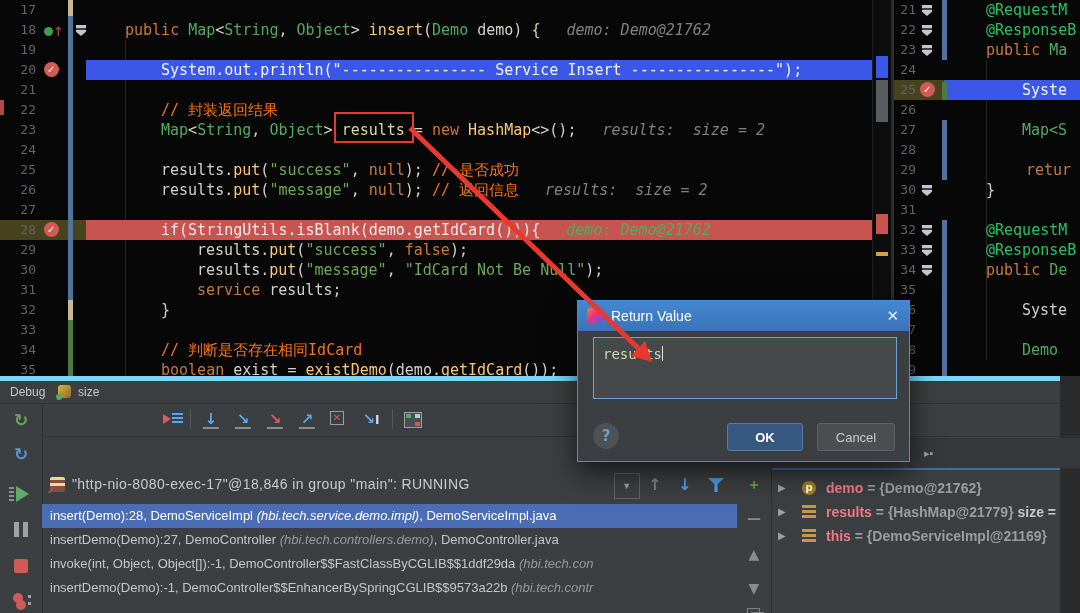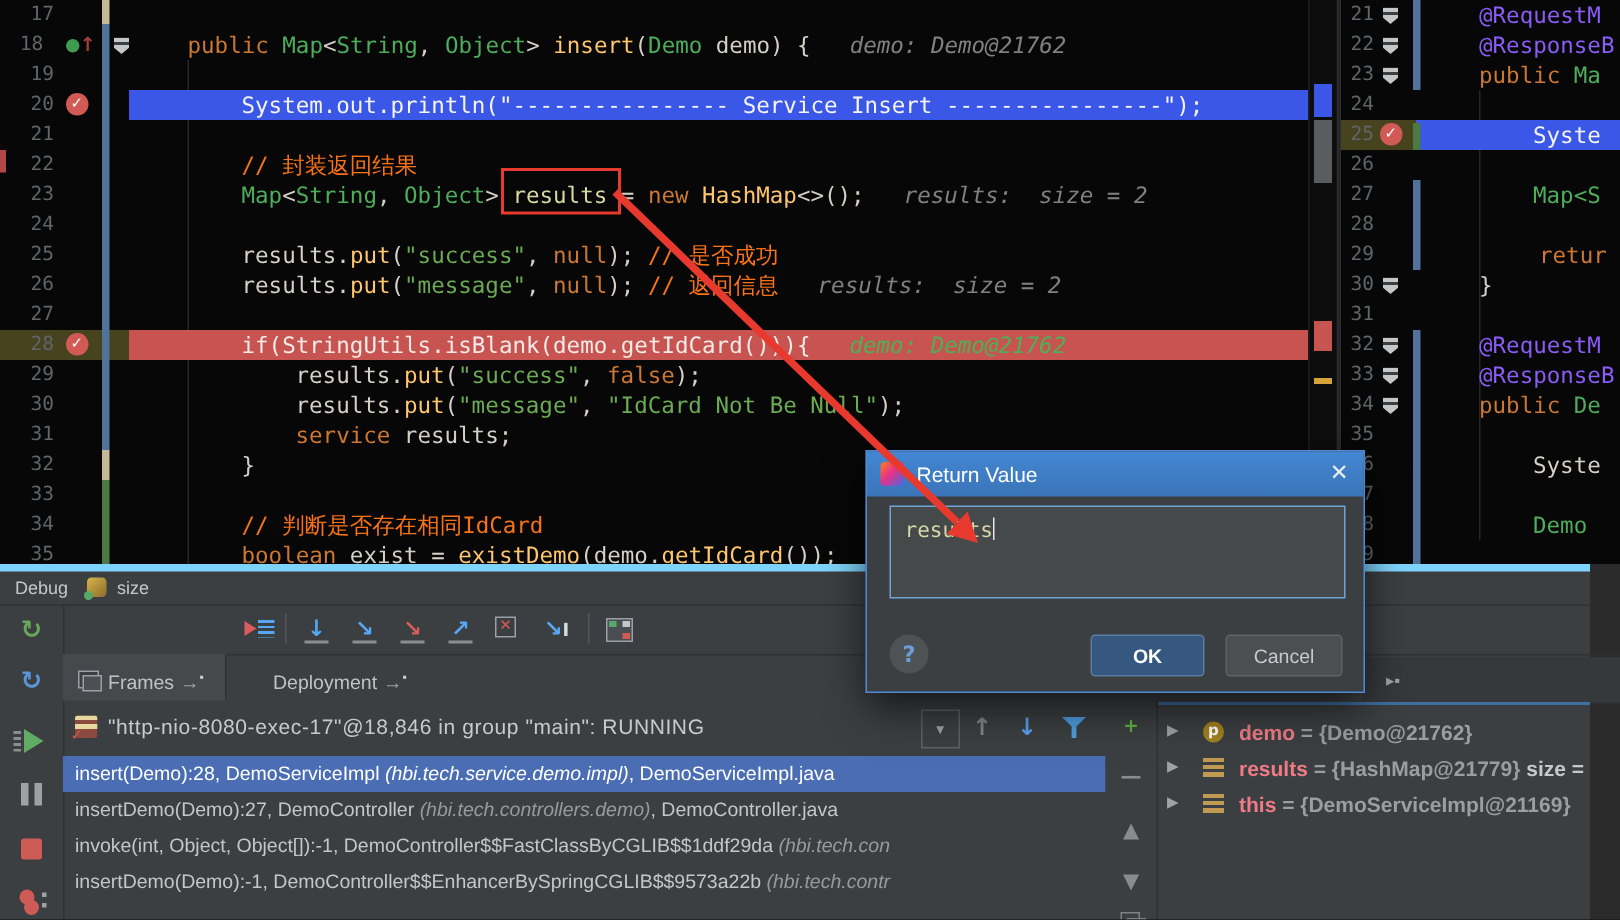--- a/index.html
+++ b/index.html
@@ -26,21 +26,21 @@
           background:linear-gradient(#c3c7ca 0 3px,#3c3f41 3px 5px,#c3c7ca 5px);
           clip-path:polygon(0 0,100% 0,100% 62%,50% 100%,0 62%)}
   .cbar{position:absolute;width:5px}
   .guide{position:absolute;width:1px;background:#262626}
   
   .kw{color:#cc7832}.typ{color:#4ead5b}.mth{color:#ffc66d}.str{color:#6aab54}
   .cmt{color:#f97316}.pln{color:#d4d0c8}.wht{color:#f4f4f4}.vr{color:#d8d8a0}
   .rpl{color:#f2ebe7}
   .hint{color:#808080;font-style:italic;padding-left:26px}
   .hintg{color:#4db157;font-style:italic;padding-left:26px}
-  .ann{color:#8b5cf6}
+  .ann{color:#22c55e}
   
   #scrollbar-left{position:absolute;top:0;right:0;width:18px;height:376px;background:#0d0d0d;border-left:1px solid #1f1f1f}
   .smark{position:absolute;left:3px;width:12px}
   #left-edge-tick{position:absolute;left:0;top:100px;width:4px;height:15px;background:#b04845}
   
   #debug-panel{position:absolute;left:0;top:376px;width:1060px;height:237px;background:#3c3f41;border-top:5px solid #7dd3fc;color:#c5c8ca}
   #debug-header{position:absolute;left:0;top:0;width:100%;height:22px;border-bottom:1px solid #2f3133;font-size:12px}
   #debug-header .t{position:absolute;left:10px;top:4px}
   #cfg-icon{position:absolute;left:58px;top:4px;width:13px;height:13px;border-radius:3px;background:linear-gradient(135deg,#d9b44a,#8a6d2c)}
   #cfg-icon::after{content:"";position:absolute;left:-2px;bottom:-2px;width:6px;height:6px;border-radius:50%;background:#59a869}
@@ -137,21 +137,21 @@
 
   <div class="editor" id="editor-left">
     <div class="guide" style="left:125px;top:40px;height:336px"></div>
     <div id="left-edge-tick"></div>
     <div id="lines-left">
         <div class="row" style="top: 0px;">
           <div class="lnum" style="left: 6px; width: 30px;">17</div>
           <div class="code" style="left: 89px;"></div>
         </div>
         <div class="row" style="top: 20px;">
-          <div class="lnum" style="left: 6px; width: 30px; text-align: center;">18</div>
+          <div class="lnum" style="left: 6px; width: 30px;">18</div>
           <span class="entry" style="left: 44px;"><span class="dot"></span><span class="up">↑</span></span>
           <div class="shield" style="left: 76px;"></div>
           <div class="code" style="left: 125px;"><span class="kw">public </span><span class="typ">Map</span><span class="pln">&lt;</span><span class="typ">String</span><span class="pln">, </span><span class="typ">Object</span><span class="pln">&gt; </span><span class="mth">insert</span><span class="pln">(</span><span class="typ">Demo</span><span class="pln"> demo) {</span><span class="hint">demo: Demo@21762</span></div>
         </div>
         <div class="row" style="top: 40px;">
           <div class="lnum" style="left: 6px; width: 30px;">19</div>
           <div class="code" style="left: 89px;"></div>
         </div>
         <div class="row" style="top: 60px;">
           <div class="hl exec"></div>
@@ -375,28 +375,20 @@
       <div class="tdiv" style="left:350px"></div>
       <div class="tbtn" id="evaluate" style="left:358px">
         <span class="calc">
             <i class="g"></i>
             <i class="w"></i>
             <i class="r"></i>
           </span>
       </div>
     </div>
 
-    <div id="tabs-row">
-      <div class="vtab" id="tab-frames">
-        <span class="frames-icon"></span><span>Frames</span><span class="arr">→</span><span class="dot">▪</span>
-      </div>
-      <div class="vtab" id="tab-deployment">
-        <span>Deployment</span><span class="arr">→</span><span class="dot">▪</span>
-      </div>
-    </div>
 
     <div id="frames-area">
       <div id="thread-row">
         <span id="thread-icon"></span>
         <span id="thread-text">"http-nio-8080-exec-17"@18,846 in group "main": RUNNING</span>
         <span id="thread-dd">▼</span>
         <span id="thr-up">↑</span>
         <span id="thr-down">↓</span>
         <span id="thr-filter"></span>
       </div>

